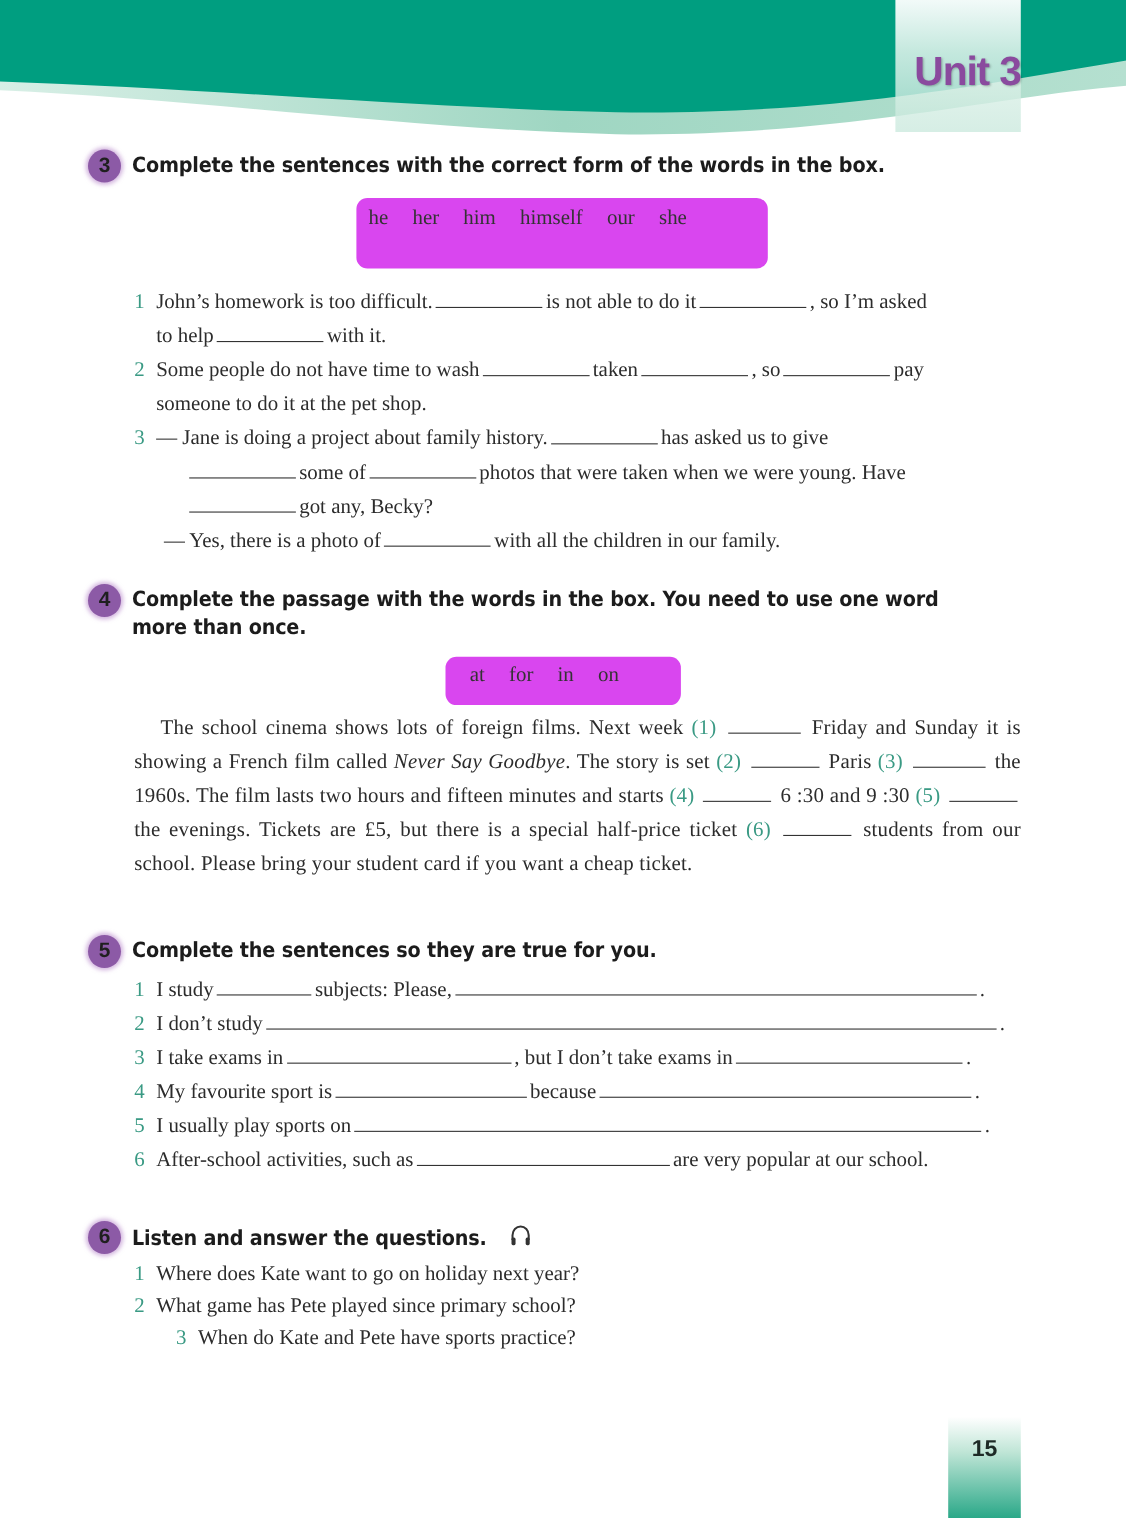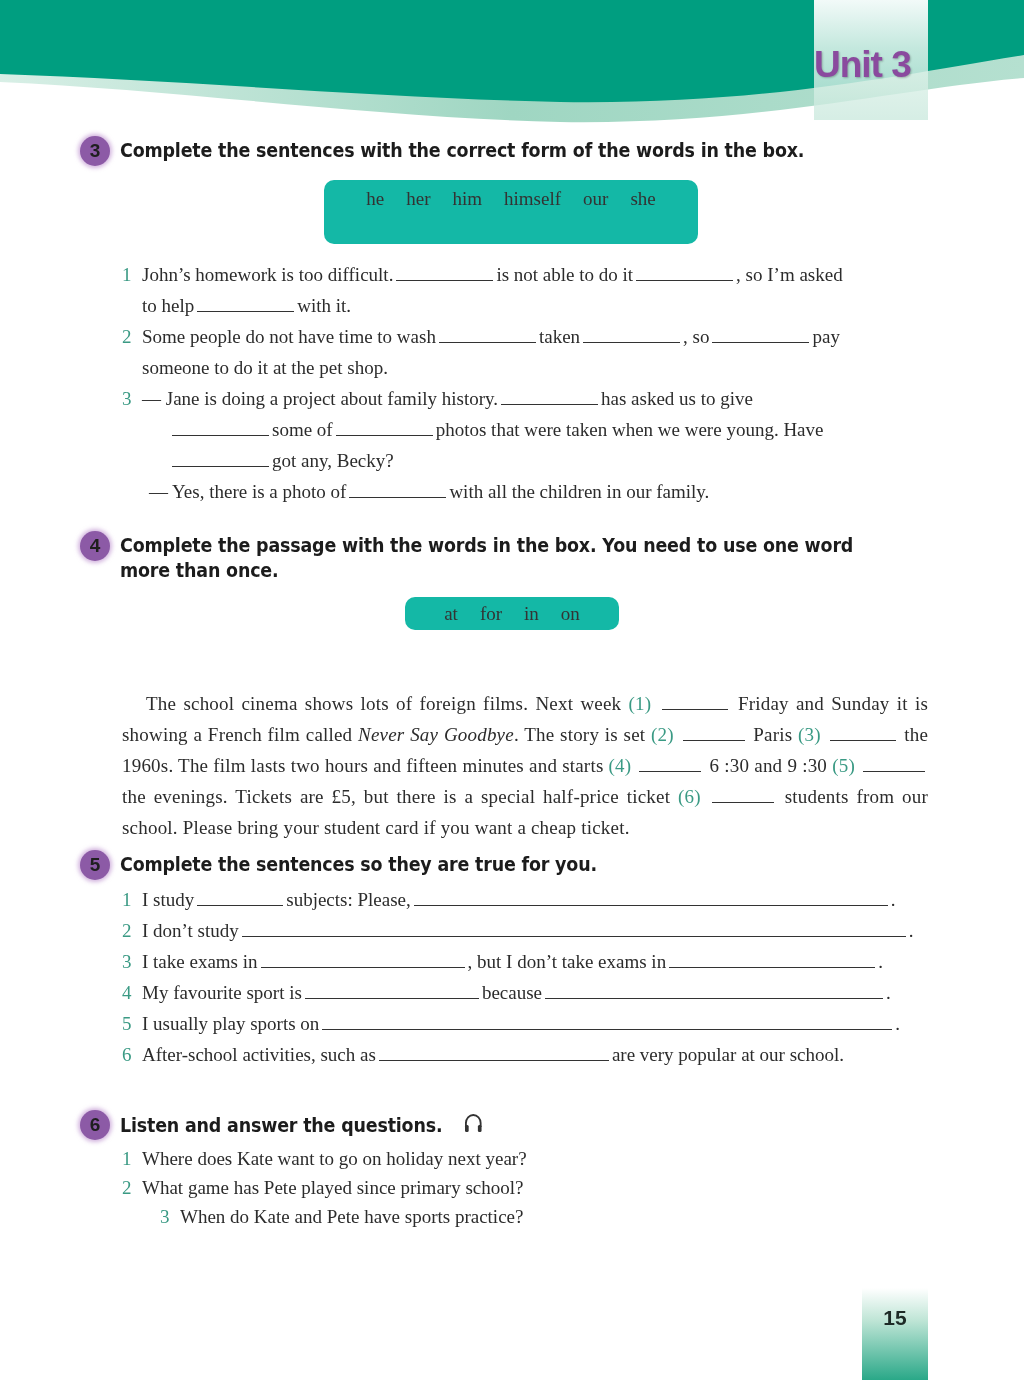--- a/index.html
+++ b/index.html
@@ -1,37 +1,37 @@
 <!DOCTYPE html>
 <html><head>
 <meta charset="utf-8">
 <style>
   html, body { margin:0; padding:0; }
   body { width:1024px; height:1400px; background:#ffffff; position:relative; overflow:hidden;
          font-family:"Liberation Serif", serif; color:#2a2a2a; }
   .header { position:absolute; left:0; top:0; width:1024px; height:130px; }
   .unit-tab { position:absolute; left:814px; top:0; width:114px; height:120px;
       background:linear-gradient(to bottom, rgba(255,255,255,0.95) 0%, rgba(230,245,238,0.85) 40%, rgba(200,232,220,0.75) 100%); }
-  .unit-title { position:absolute; left:814px; top:44px; width:114px; text-align:left;
+  .unit-title { position:absolute; left:814px; top:44px; width:114px; text-align:right;
       font-family:"Liberation Sans", sans-serif; font-weight:bold; font-size:37px; color:#8a4a9e;
       letter-spacing:-1px; text-shadow:1px 1px 2px rgba(0,0,0,0.25); }
   .ex-head { position:absolute; left:80px; display:flex; align-items:flex-start; }
   .badge { width:30px; height:30px; border-radius:50%; background:#8c5aa6;
       box-shadow:0 0 4px 2px rgba(180,130,200,0.6); color:#1f1f1f; font-family:"Liberation Sans", sans-serif;
       font-weight:bold; font-size:19px; display:flex; align-items:center; justify-content:center; flex:none; margin-top:-2px; }
   .ex-title { margin-left:10px; font-family:"DejaVu Sans", sans-serif; font-weight:bold; font-size:19px;
       color:#1c1c1c; line-height:25px; letter-spacing:-0.2px; transform:scaleX(0.92); transform-origin:left; width:860px; }
-  .wordbox { position:absolute; background:#14b8a6; border-radius:10px; text-align:center;
+  .wordbox { position:absolute; background:#d946ef; border-radius:10px; 
       font-size:19px; color:#333; }
   .wordbox span { margin:0 11px; }
   .line { position:absolute; left:122px; font-size:19px; line-height:31px; white-space:nowrap; color:#2c2c2c; }
   .num { color:#3a9a84; display:inline-block; width:20px; }
   .blank { display:inline-block; border-bottom:1px solid #333; height:16px; vertical-align:baseline; margin:0 3px; }
   .passage { position:absolute; left:122px; width:806px; font-size:19px; line-height:31px; color:#2c2c2c;
-      text-align:justify; text-indent:24px; letter-spacing:0.2px;margin-top:42px; }
+      text-align:justify; text-indent:24px; letter-spacing:0.2px; }
   .pn { color:#3a9a84; }
   .headphone { display:inline-block; margin-left:16px; vertical-align:middle; }
   .page-num-box { position:absolute; left:862px; top:1288px; width:66px; height:92px;
       background:linear-gradient(to bottom, #ffffff 0%, #bfe5d6 35%, #2aa888 100%); }
   .page-num { position:absolute; left:862px; top:1306px; width:66px; text-align:center;
       font-family:"Liberation Sans", sans-serif; font-weight:bold; font-size:21px; color:#1d2a26; }
 </style>
 </head>
 <body>
 
@@ -66,21 +66,21 @@
     <div class="line" style="top: 383px; left: 122px;"><span class="num">3</span><span>— Jane is doing a project about family history.</span><span class="blank" style="width: 97px;"></span><span>has asked us to give</span></div>
     <div class="line" style="top: 414px; left: 169px;"><span class="blank" style="width: 97px;"></span><span>some of</span><span class="blank" style="width: 97px;"></span><span>photos that were taken when we were young. Have</span></div>
     <div class="line" style="top: 445px; left: 169px;"><span class="blank" style="width: 97px;"></span><span>got any, Becky?</span></div>
     <div class="line" style="top: 476px; left: 149px;"><span>— Yes, there is a photo of</span><span class="blank" style="width: 97px;"></span><span>with all the children in our family.</span></div>
   </div>
 
 <div class="ex-head" style="top:533px;">
   <div class="badge">4</div>
   <div class="ex-title" style="width:840px;">Complete the passage with the words in the box. You need to use one word more than once.</div>
 </div>
-<div class="wordbox" style="left:405px; top:597px; width:214px; height:33px; line-height:33px;">
+<div class="wordbox" style="left:405px; top:597px; width:214px; height:44px; line-height:33px;">
   <span id="wb4"><span>at</span><span>for</span><span>in</span><span>on</span></span>
 </div>
 <div class="passage" style="top:646px;">
   <span>The school cinema shows lots of foreign films. Next week</span>
   <span class="pn">(1)</span>
   <span class="blank" style="width:66px;"></span>
   <span>Friday and Sunday it is showing a French film called</span>
   <i>Never Say Goodbye</i><span>. The story is set</span>
   <span class="pn">(2)</span>
   <span class="blank" style="width:62px;"></span>

